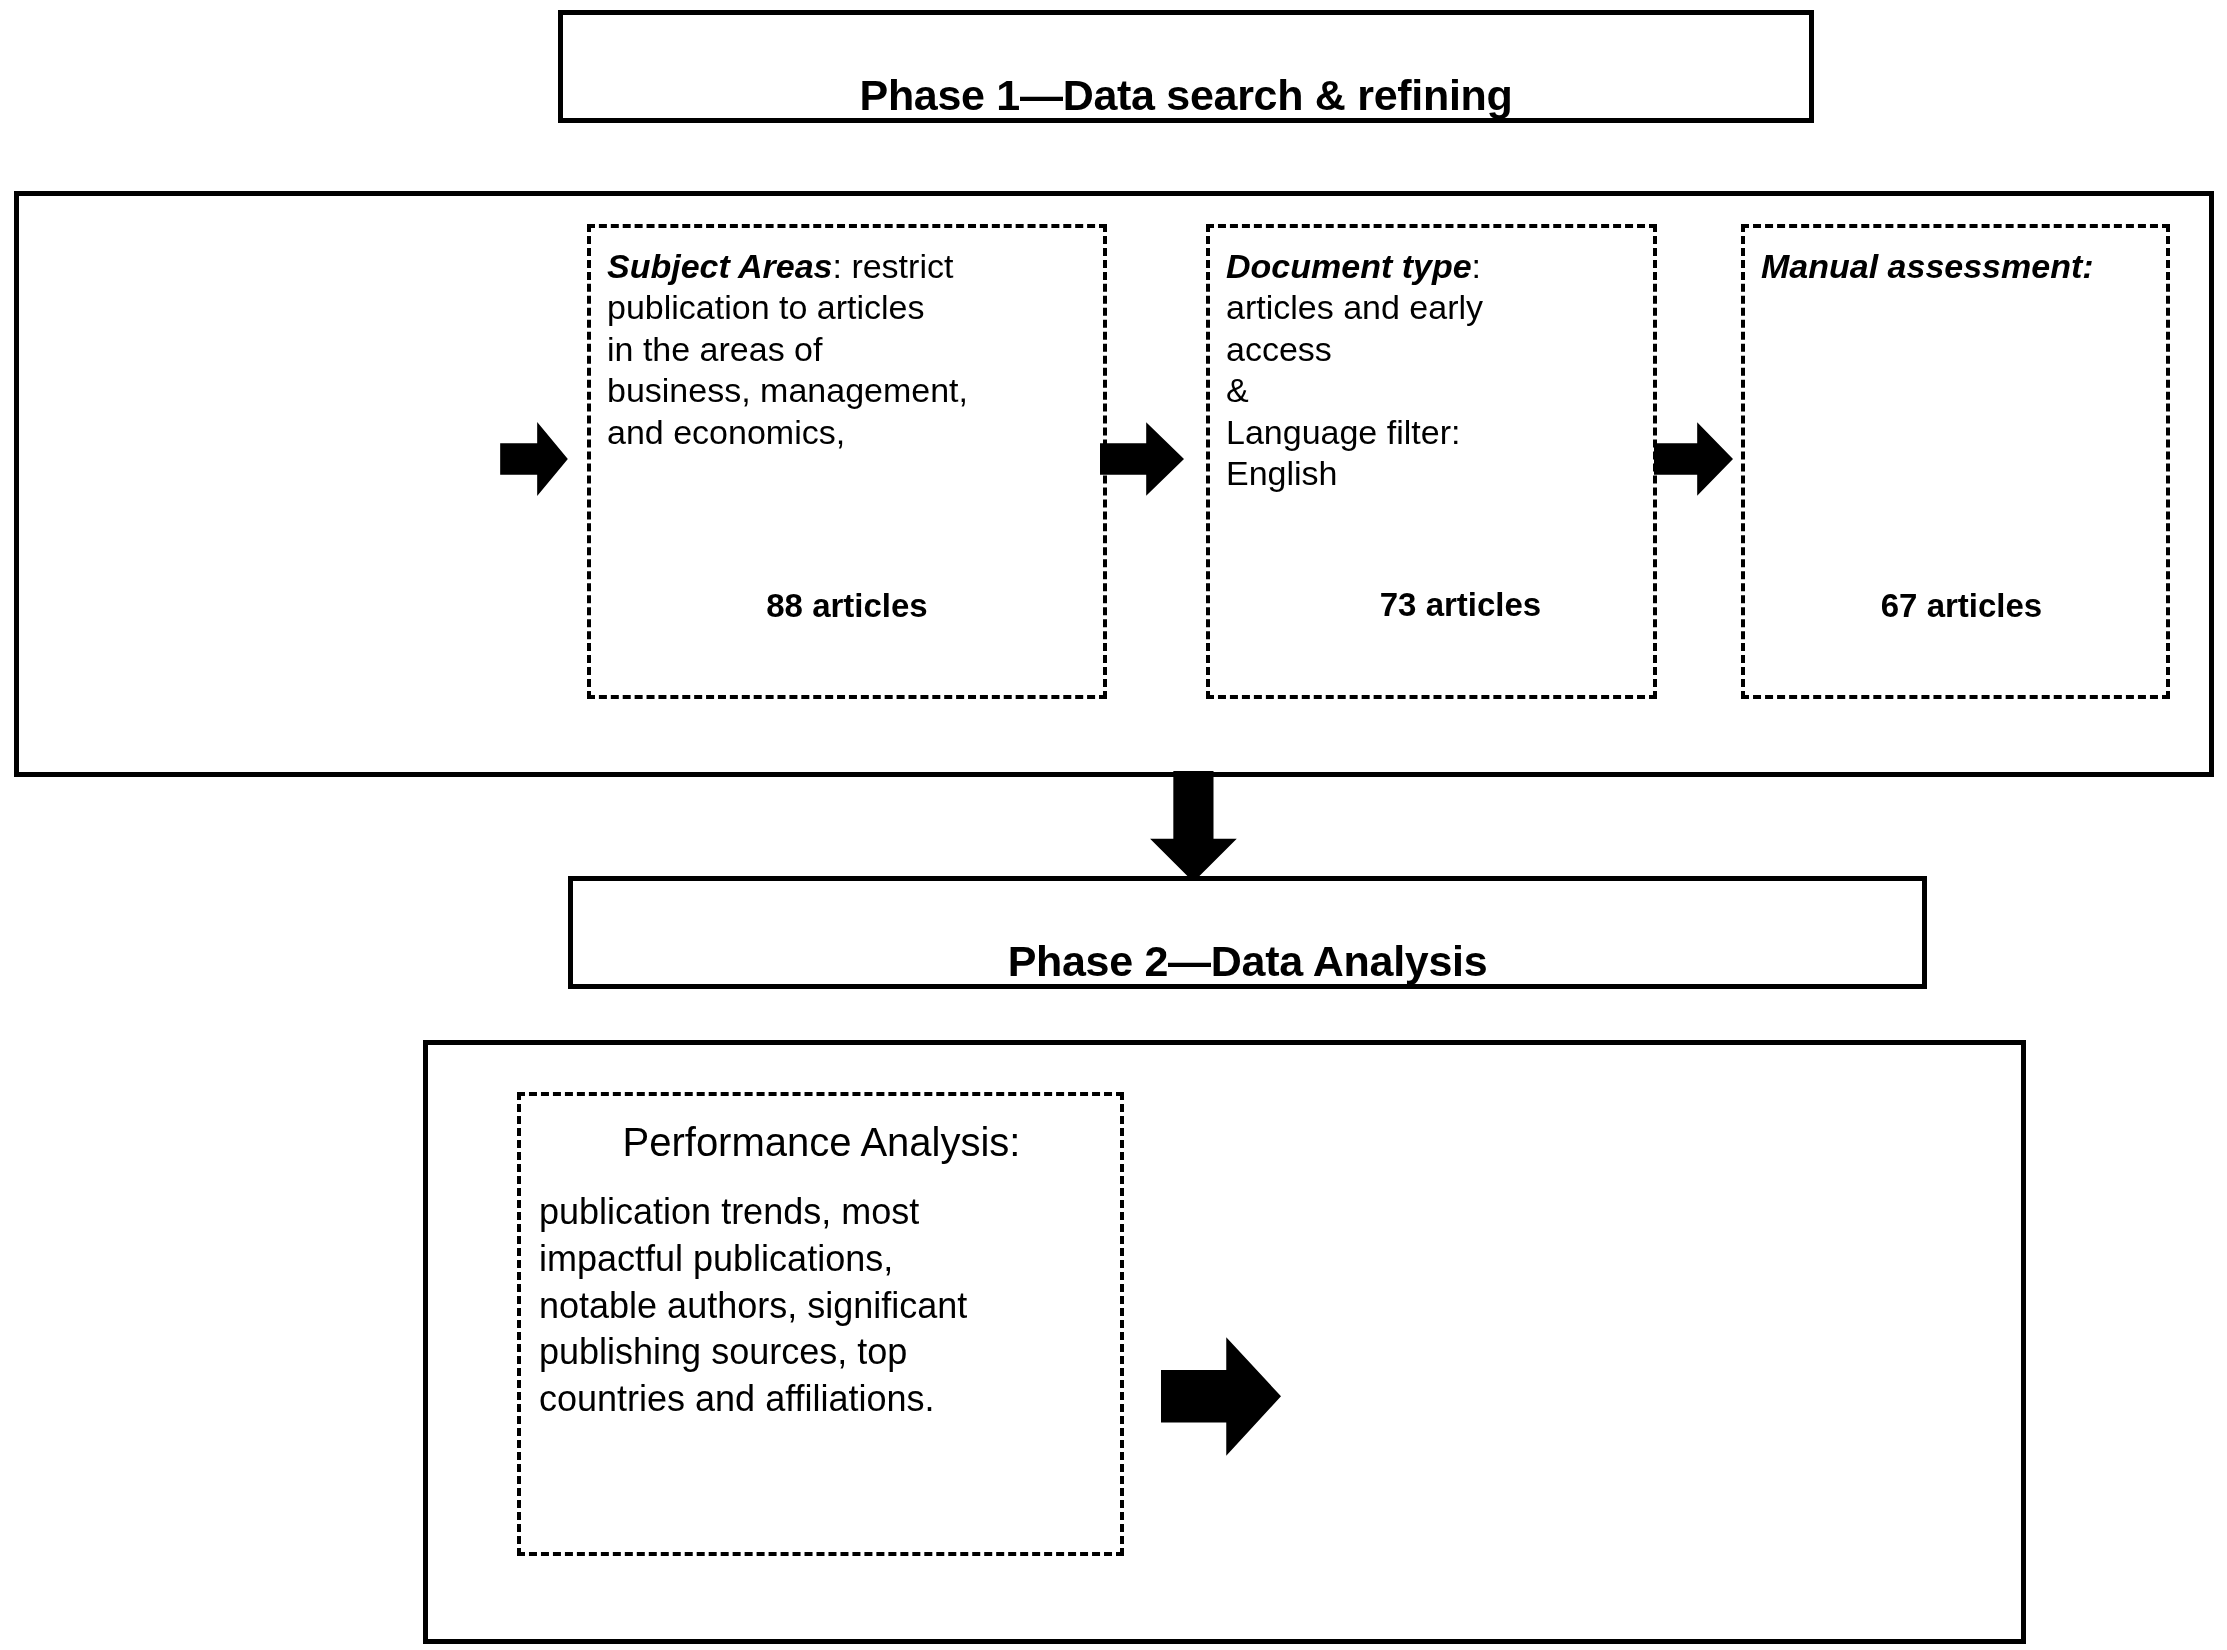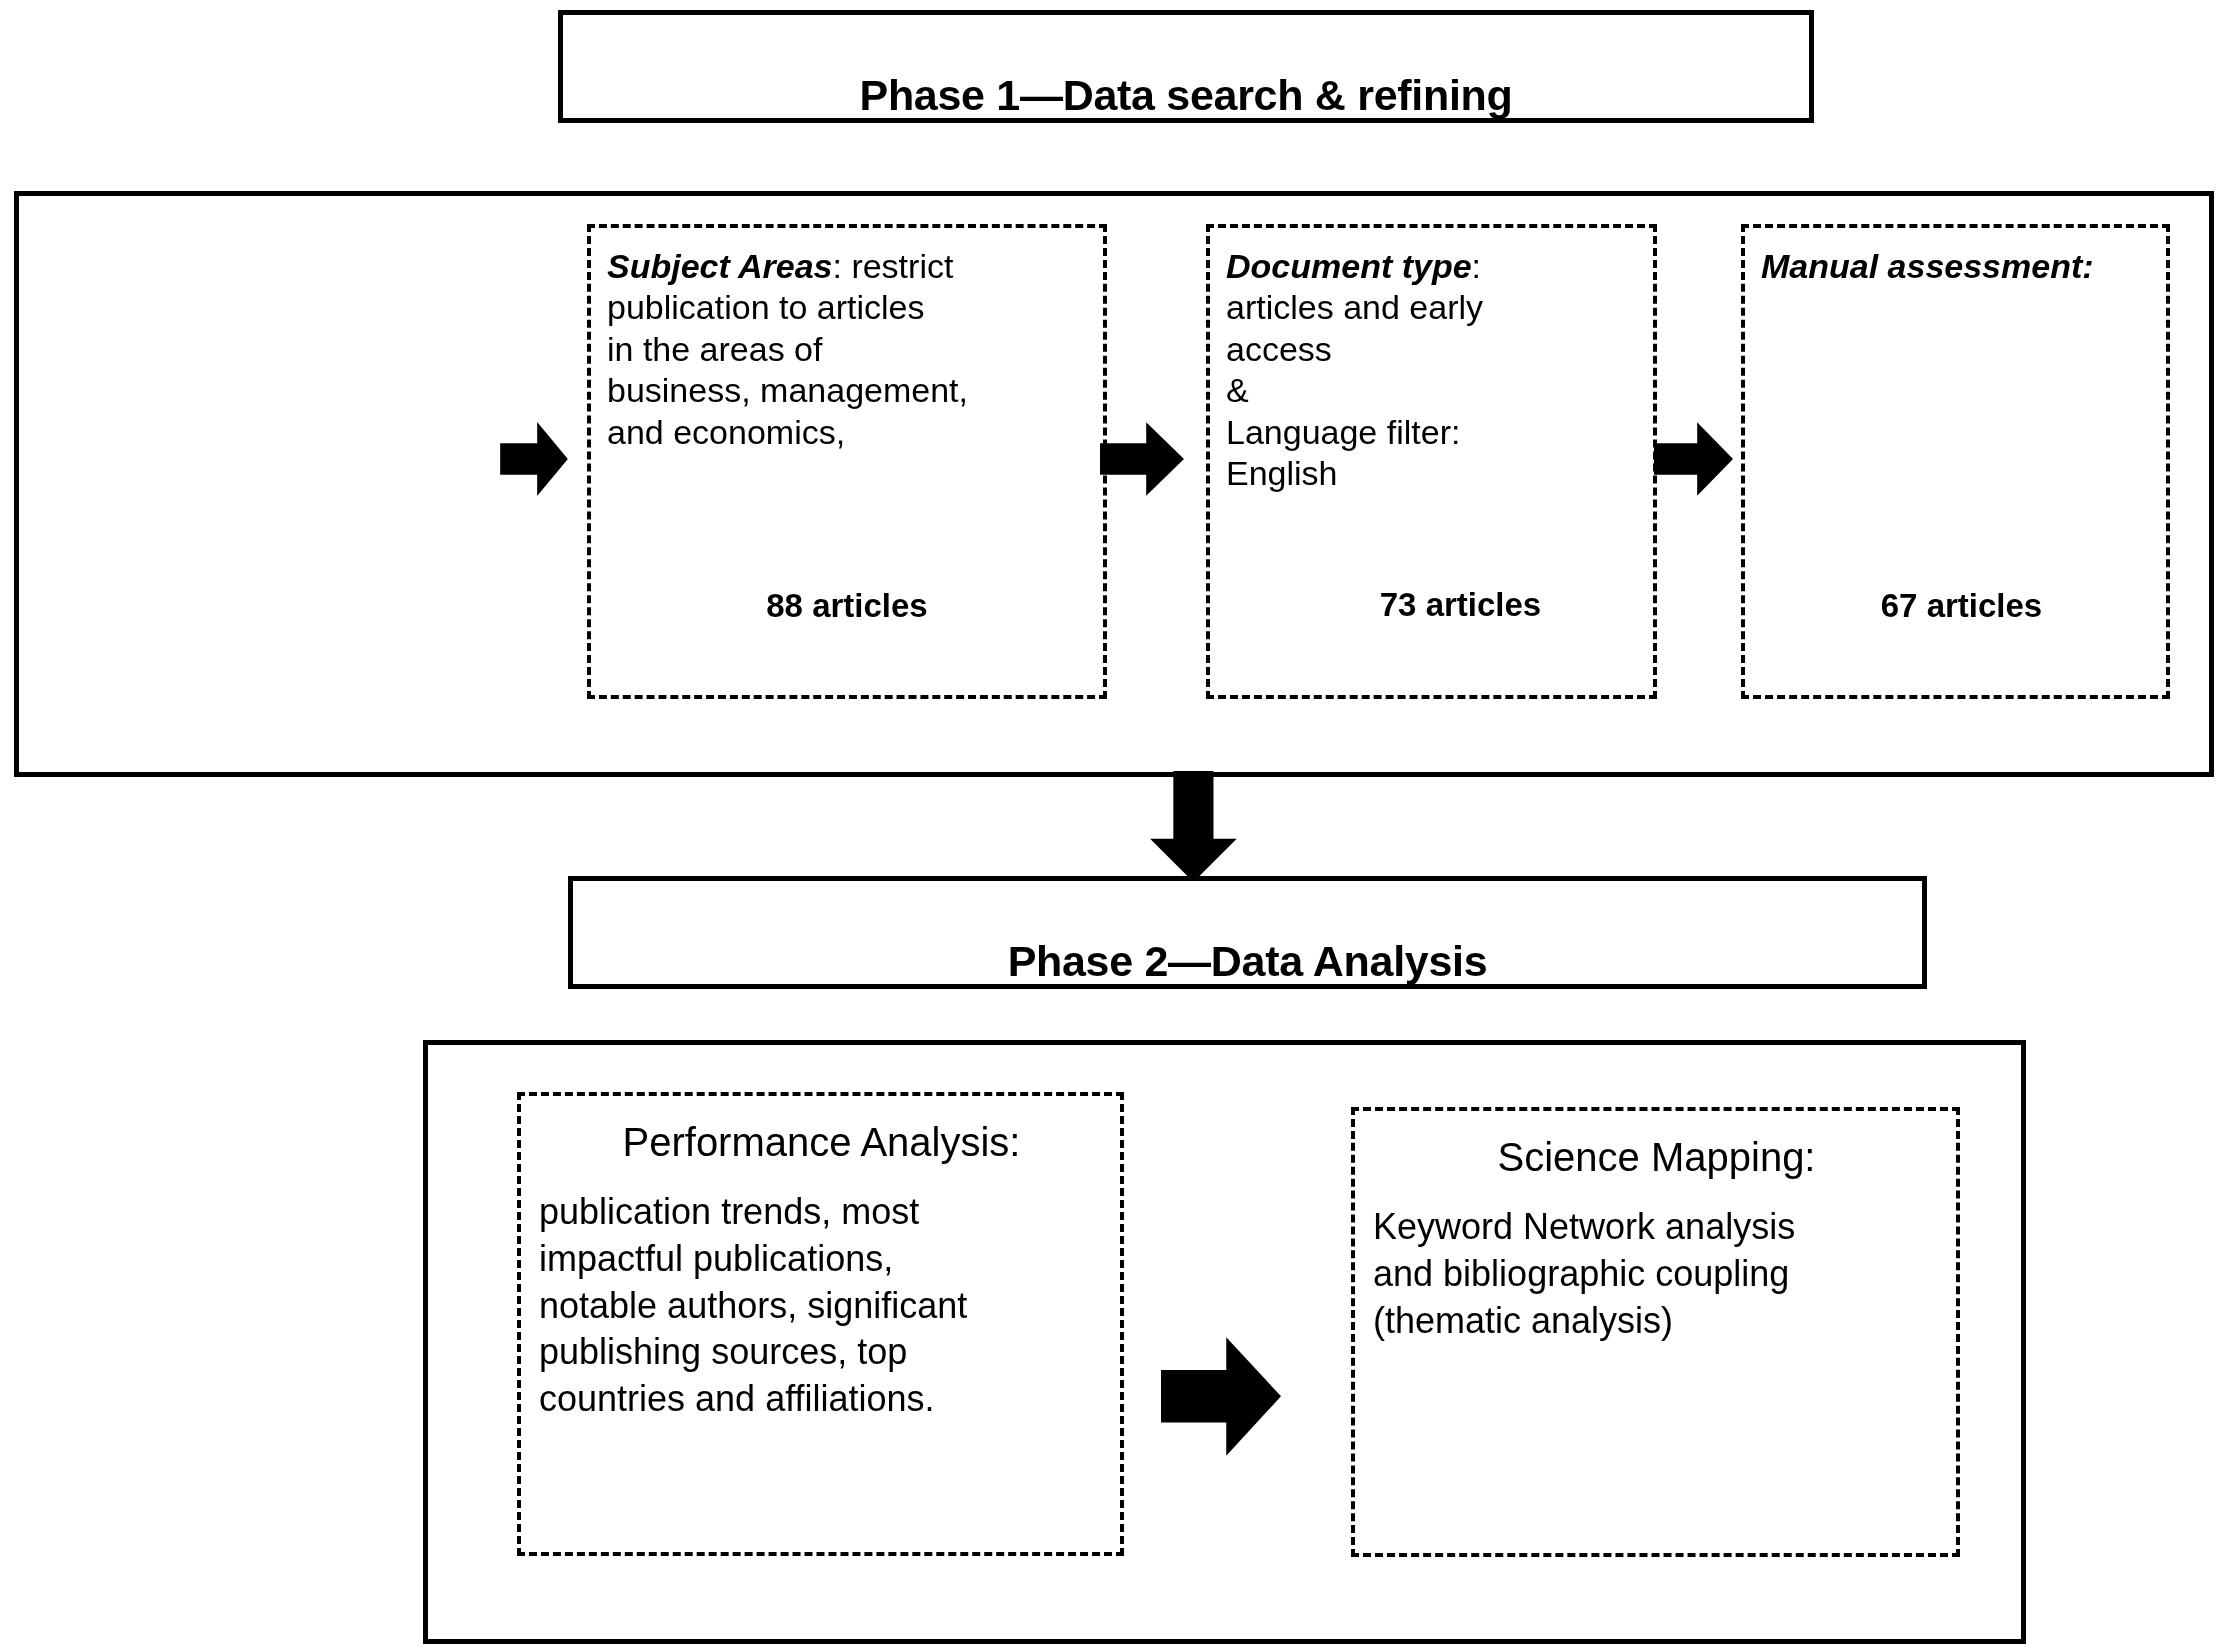--- a/index.html
+++ b/index.html
@@ -212,21 +212,15 @@
 publishing sources, top
 countries and affiliations.</div>
   </div>
 
   <div class="arrow-h" id="arrow-4">
     <svg width="120" height="119" viewBox="0 0 228 225" aria-hidden="true">
       <polygon points="0,62 124,62 124,0 228,112 124,225 124,162 0,162" fill="#000000"></polygon>
     </svg>
   </div>
 
-  <div class="analysis-box" id="analysis-science">
-    <div class="analysis-title">Science Mapping:</div>
-    <div class="analysis-body">Keyword Network analysis
-and bibliographic coupling
-(thematic analysis)</div>
-  </div>
 
 </div>
 
 
 </body></html>

